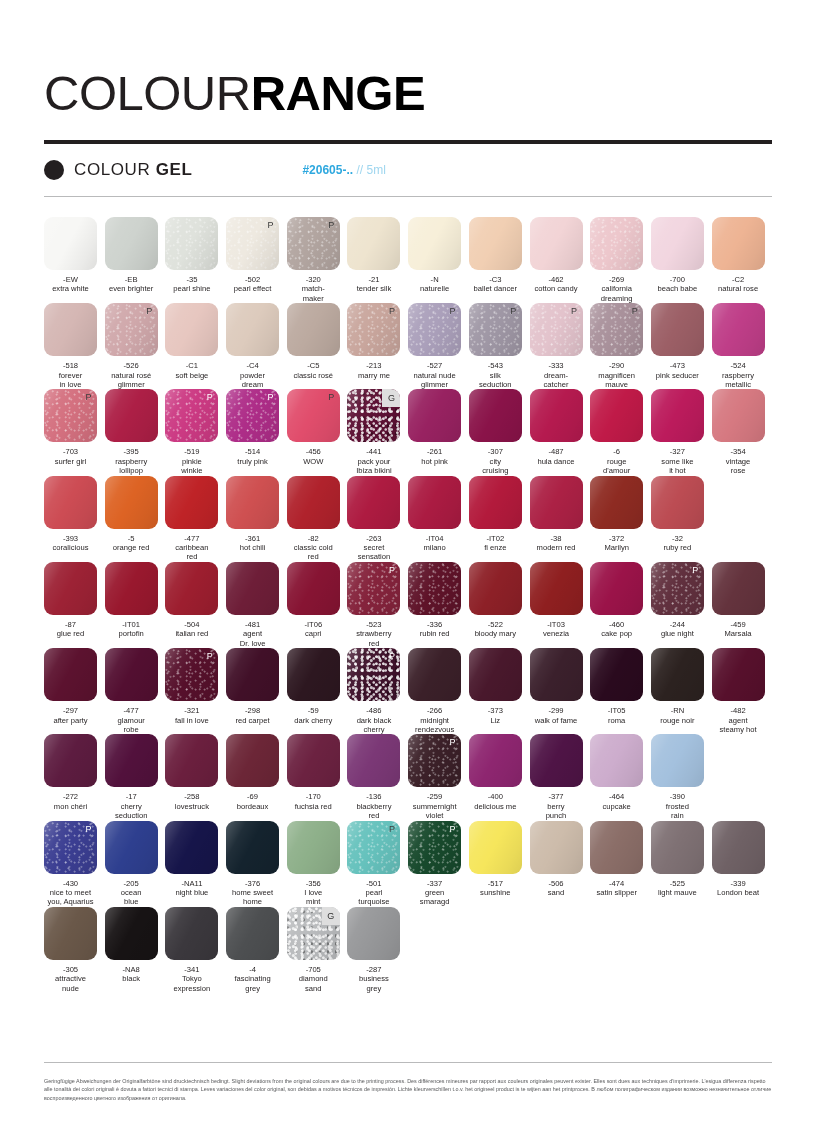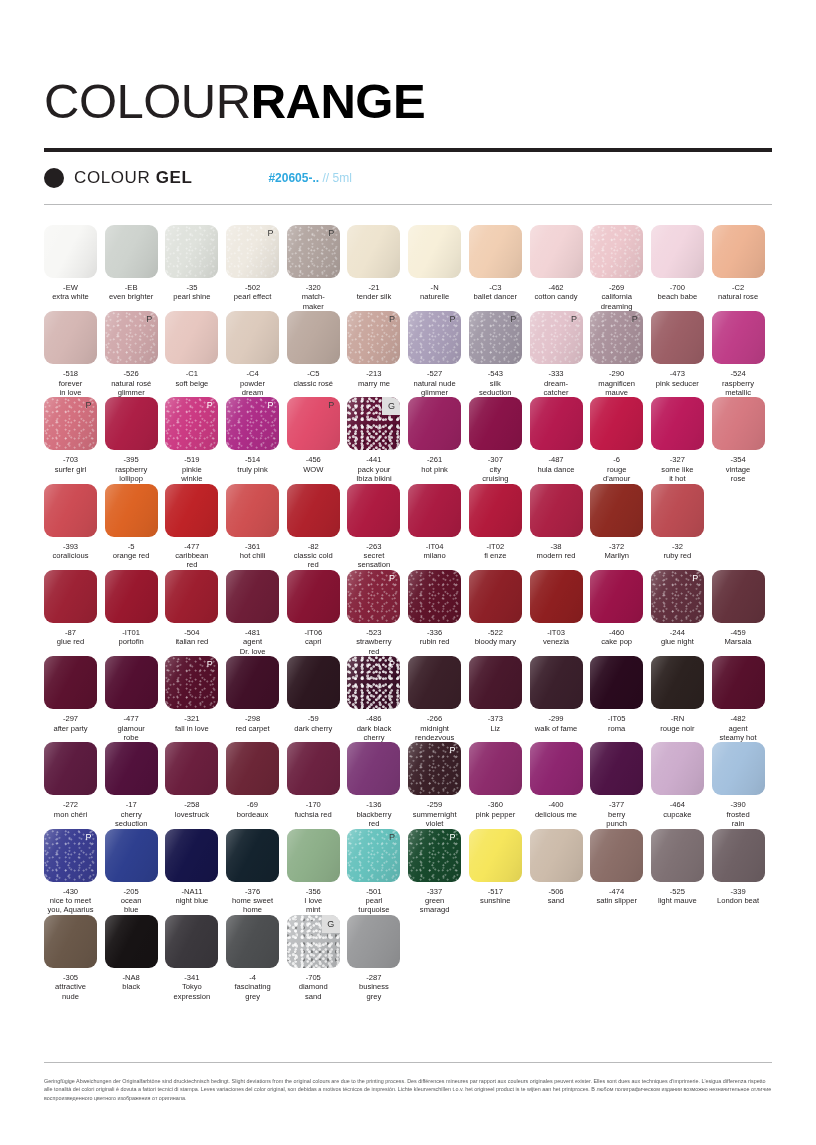--- a/index.html
+++ b/index.html
@@ -12,21 +12,21 @@
     height: 1145px;
     font-family: "Liberation Sans", sans-serif;
     color: #231f20;
     position: relative;
     overflow: hidden;
   }
   .page {
     width: 816px;
     height: 885px;
     box-sizing: border-box;
-    padding: 12px 44px;
+    padding: 4px 44px;
     position: relative;
   }
 
   
   .masthead {
     padding-top: 56px;
     height: 58px;
     display: flex;
     align-items: flex-end;
   }
@@ -67,21 +67,21 @@
     flex: none;
   }
   .subhead .label {
     font-size: 17px;
     letter-spacing: 0.6px;
     font-weight: 400;
     white-space: nowrap;
   }
   .subhead .label b { font-weight: 700; }
   .subhead .code {
-    margin-left: 76px;
+    margin-left: 110px;
     font-size: 12px;
     color: #2ea8df;
     font-weight: 700;
     white-space: nowrap;
     text-align: center;
   }
   .subhead .code .vol {
     color: #9fd6ef;
     font-weight: 400;
   }
@@ -970,29 +970,20 @@
             <div class="pearl"></div>
             <div class="sheen"></div>
             <div class="badge p-dark">P</div>
           </div>
           <div class="caption">
             <span class="code">-259</span>
             <span class="name">summernight<br>violet</span>
           </div>
         </div>
         <div class="cell">
-          <div class="swatch" style="background: rgb(141, 44, 108);">
-            <div class="sheen"></div>
-          </div>
-          <div class="caption">
-            <span class="code">-360</span>
-            <span class="name">pink pepper</span>
-          </div>
-        </div>
-        <div class="cell">
           <div class="swatch" style="background: rgb(142, 38, 112);">
             <div class="sheen"></div>
           </div>
           <div class="caption">
             <span class="code">-400</span>
             <span class="name">delicious me</span>
           </div>
         </div>
         <div class="cell">
           <div class="swatch" style="background: rgb(79, 20, 70);">

